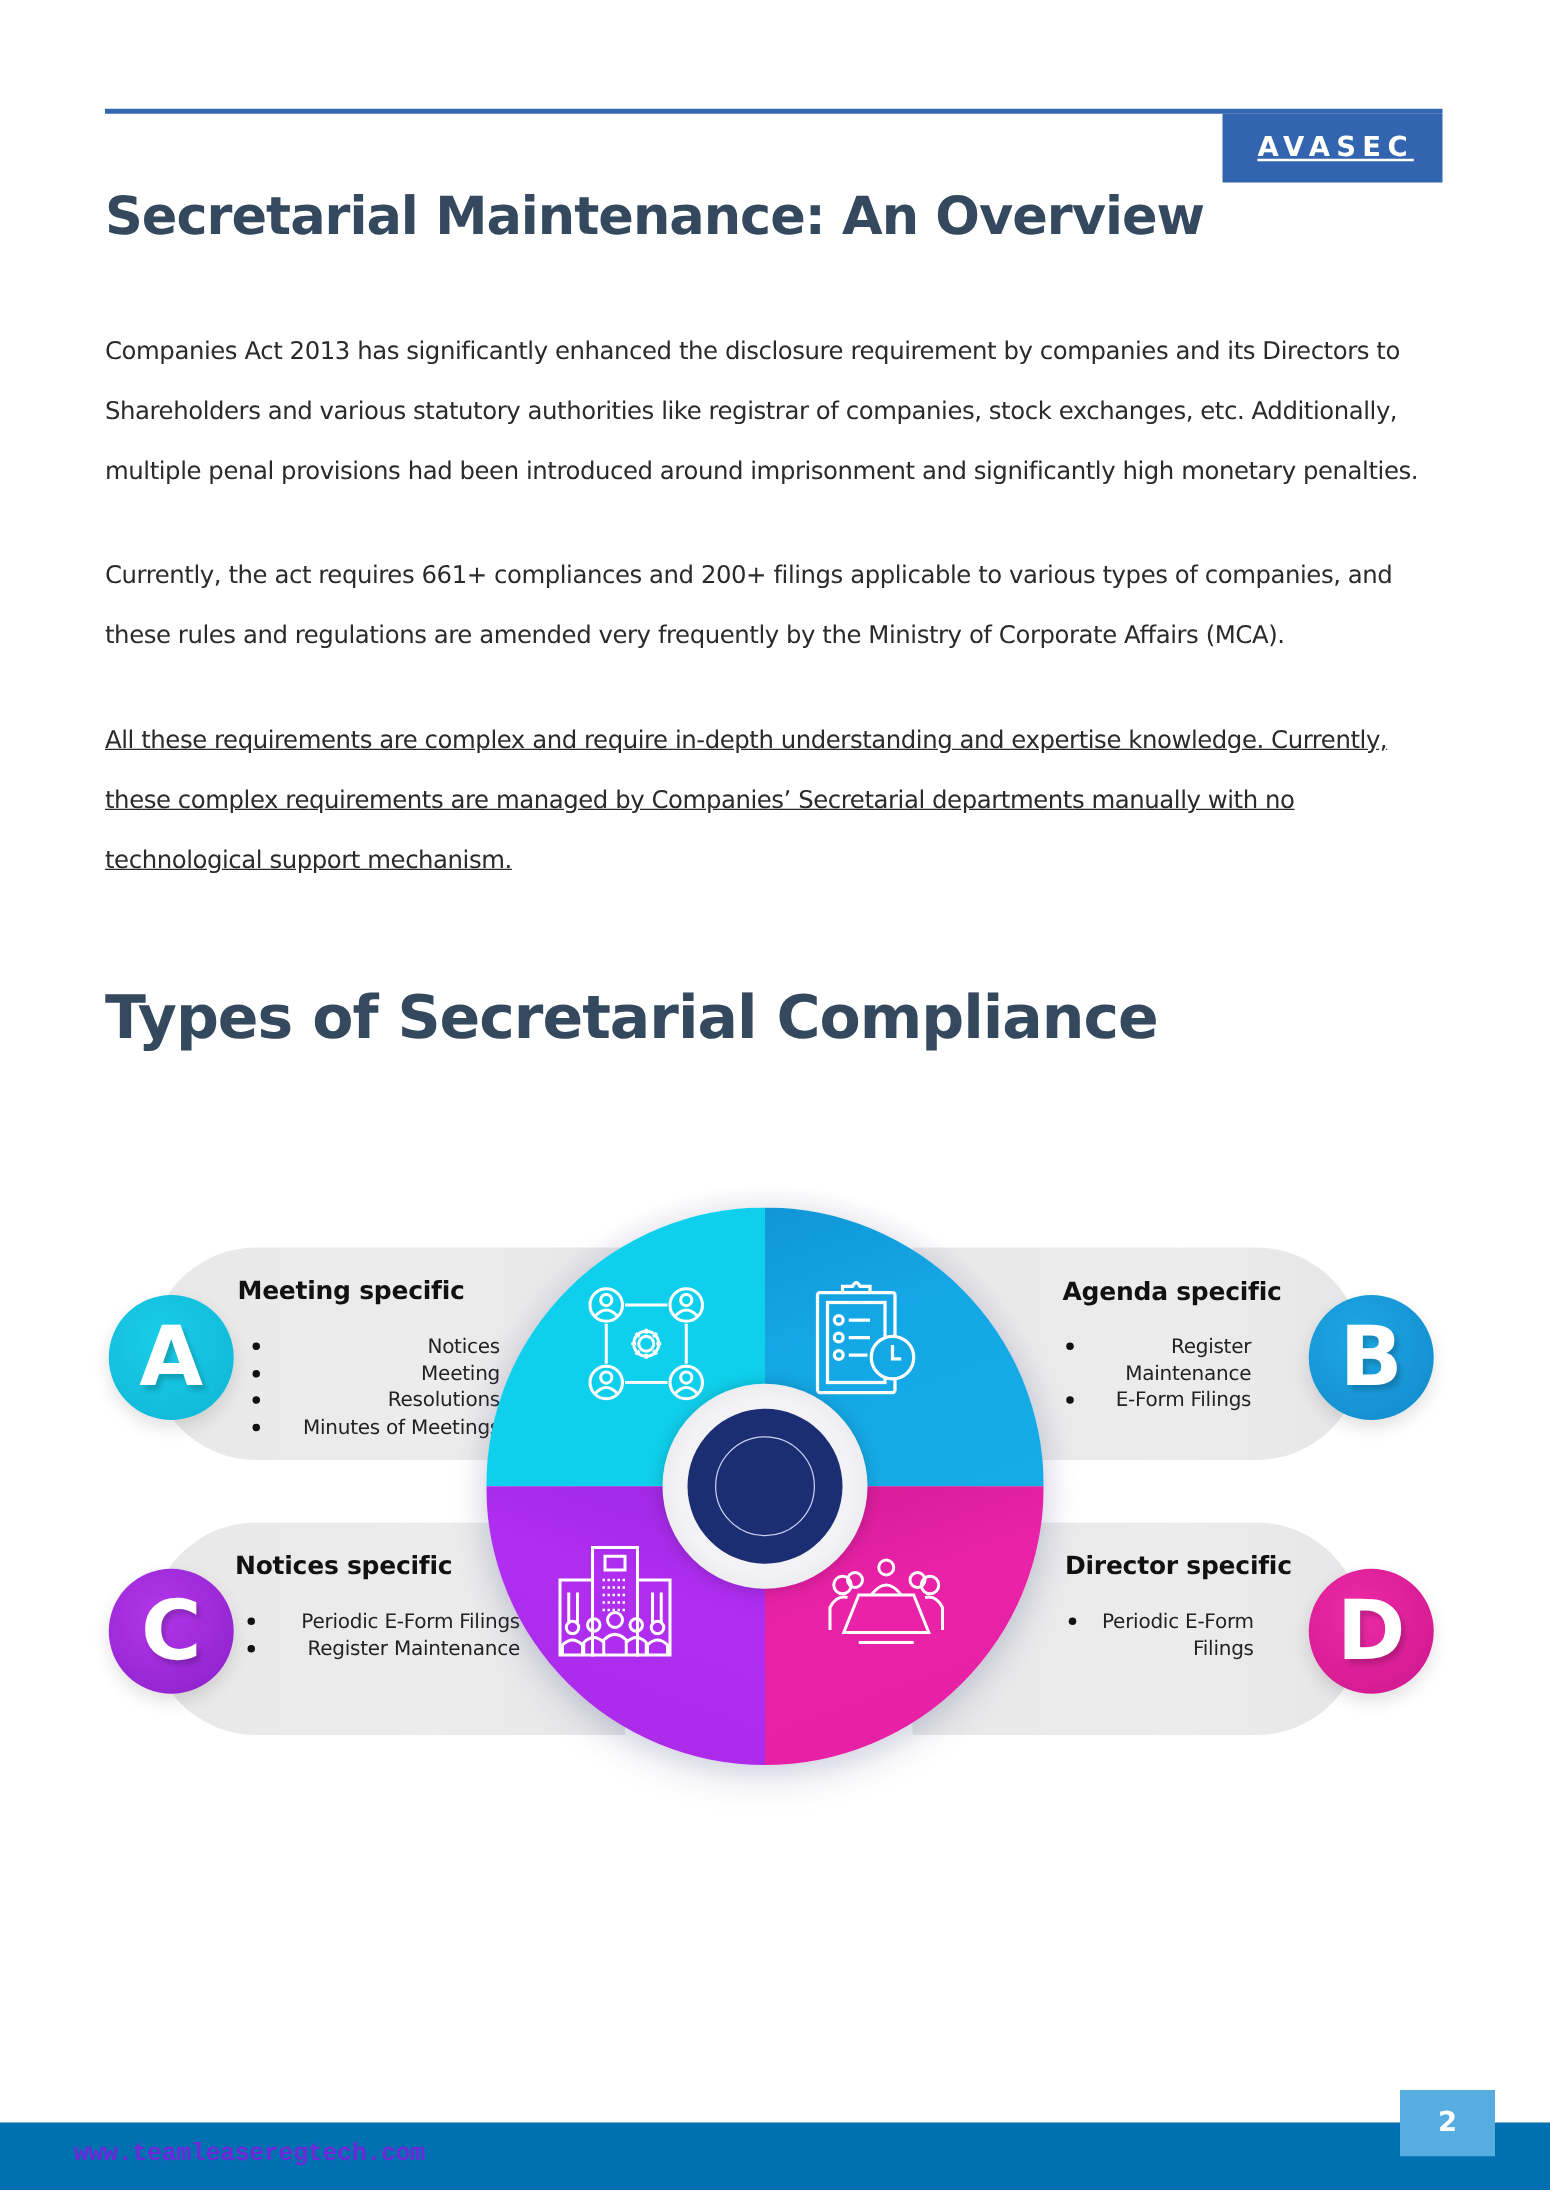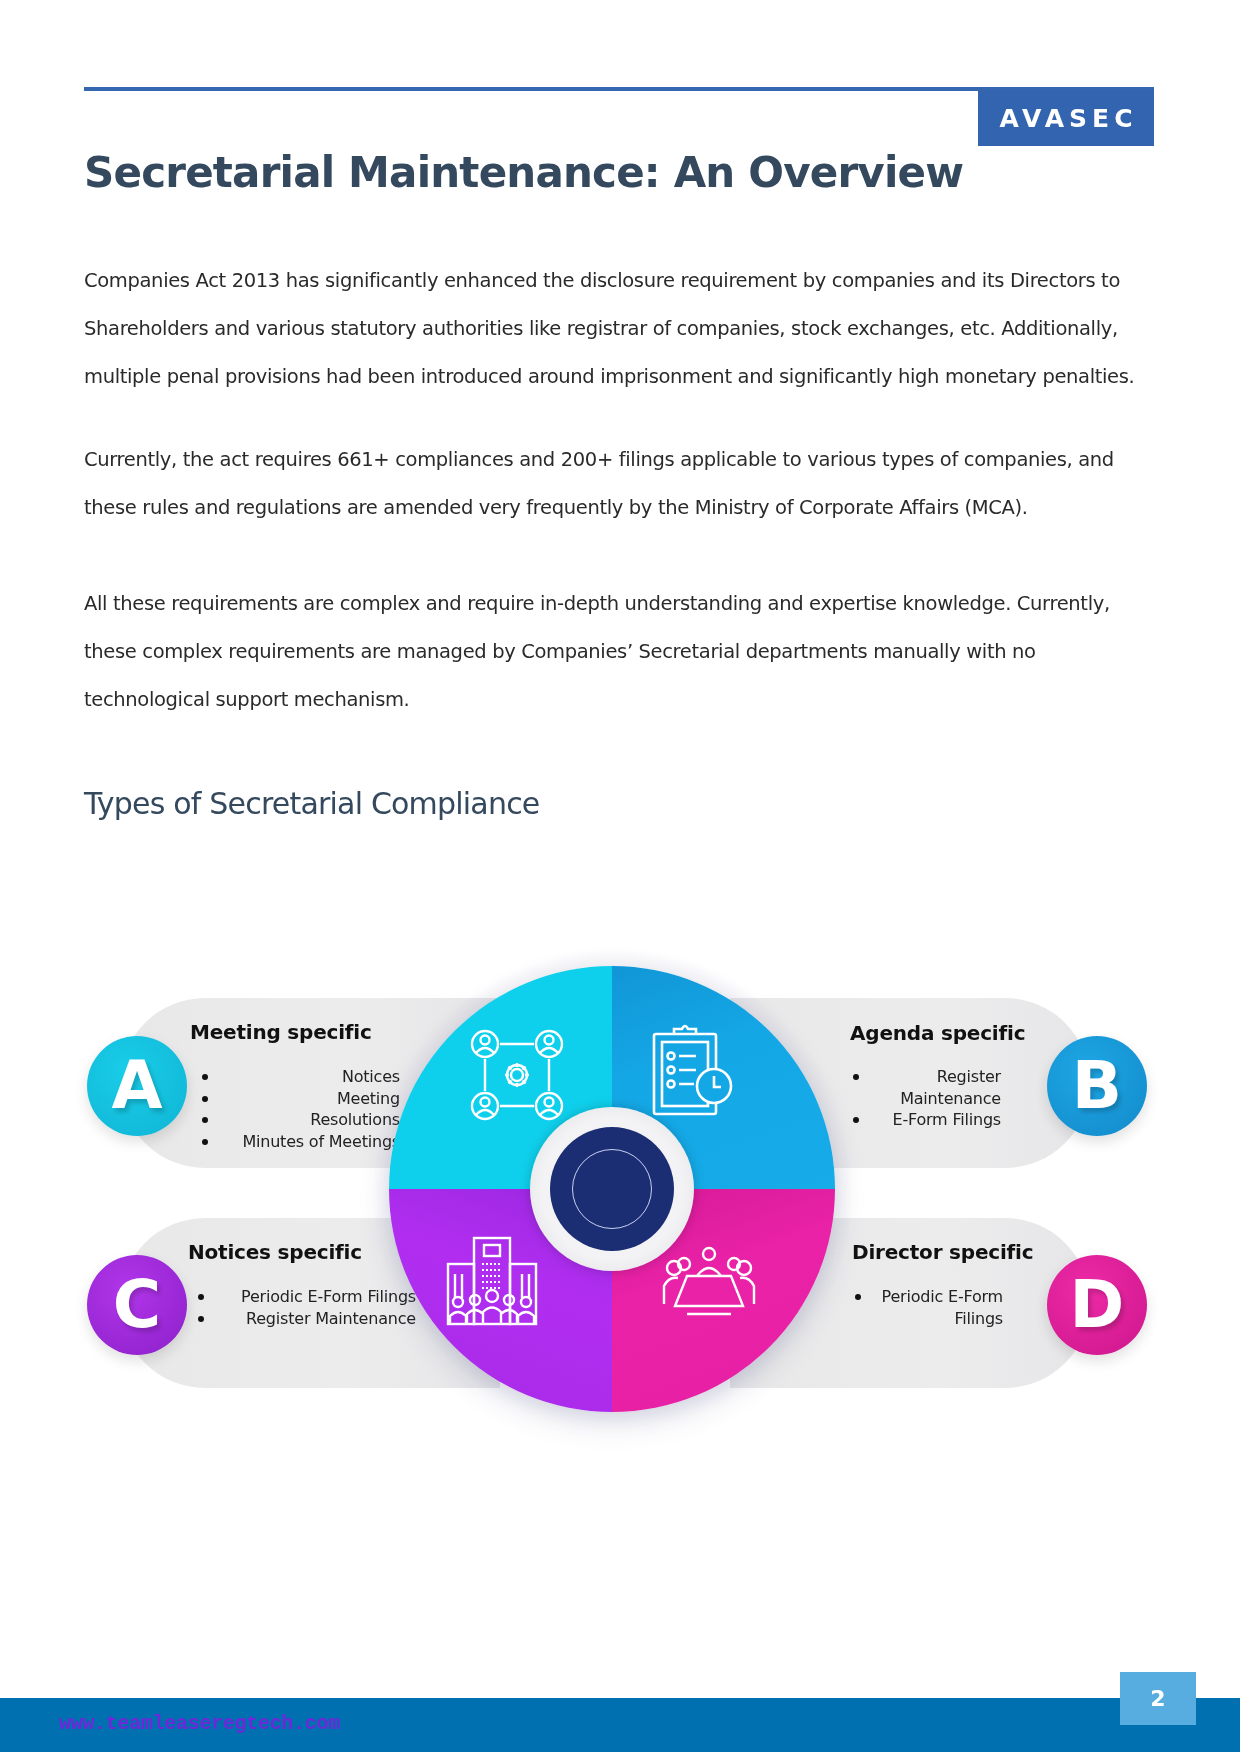--- a/index.html
+++ b/index.html
@@ -2,32 +2,32 @@
 <html><head>
 <meta charset="utf-8">
 <style>
   * { margin: 0; padding: 0; box-sizing: border-box; }
   html, body { width: 1240px; height: 1755px; background: #ffffff; overflow: hidden; }
   body { position: relative; font-family: "Liberation Sans", "DejaVu Sans", sans-serif; color: #222; }
 
   .top-rule { position: absolute; left: 84px; top: 87px; width: 1070px; height: 4px; background: #3566b0; }
   .brand-box { position: absolute; left: 978px; top: 91px; width: 176px; height: 55px; background: #3364b0;
     display: flex; align-items: center; justify-content: center; }
-  .brand-text { color: #fff; font-family: "DejaVu Sans", sans-serif; font-weight: bold; font-size: 25px; letter-spacing: 5px; padding-left: 5px; }
+  .brand-text { color: #fff; font-family: "DejaVu Sans", sans-serif; font-weight: bold; font-size: 22px; letter-spacing: 5px; padding-left: 5px; text-decoration: underline; }
 
   .h1 { position: absolute; left: 84px; top: 148px; font-family: "DejaVu Sans", sans-serif; font-weight: bold;
     font-size: 42px; color: #34495e; letter-spacing: -0.8px; white-space: nowrap; }
-  .h2 { position: absolute; left: 84px; top: 786px; font-family: "DejaVu Sans", sans-serif; font-weight: normal;
-    font-size: 30px; color: #34495e; letter-spacing: -0.8px; white-space: nowrap; }
+  .h2 { position: absolute; left: 84px; top: 786px; font-family: "DejaVu Sans", sans-serif; font-weight: bold;
+    font-size: 48px; color: #34495e; letter-spacing: -0.8px; white-space: nowrap; }
 
   .para { position: absolute; left: 84px; width: 1080px; font-family: "DejaVu Sans", sans-serif; font-size: 19.5px;
     line-height: 48px; color: #2a2a2a; letter-spacing: -0.35px; }
   .p1 { top: 257px; }
   .p2 { top: 436px; }
-  .p3 { top: 580px; }
+  .p3 { top: 568px; text-decoration: underline; }
 
   
   .info { position: absolute; left: 0; top: 0; width: 1208px; height: 1755px; pointer-events: none; }
   .pill { position: absolute; height: 170px; background: linear-gradient(90deg, #e8e8e9 0%, #ececed 60%, #e6e6e8 100%);
     pointer-events: auto; }
   .pill-left { border-radius: 85px 0 0 85px; }
   .pill-right { border-radius: 0 85px 85px 0; }
   .pill-a { left: 120px; top: 998px; width: 380px; }
   .pill-c { left: 120px; top: 1218px; width: 380px; }
   .pill-b { left: 730px; top: 998px; width: 360px; }

